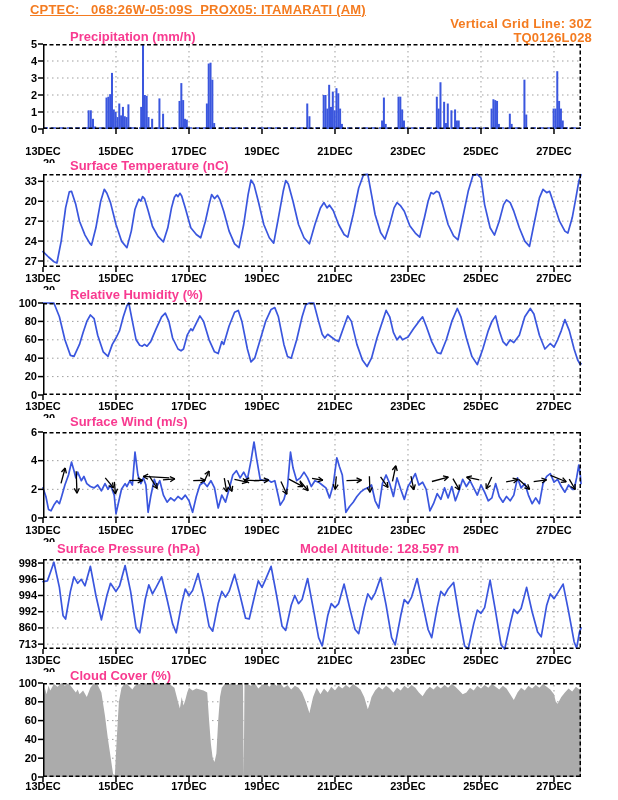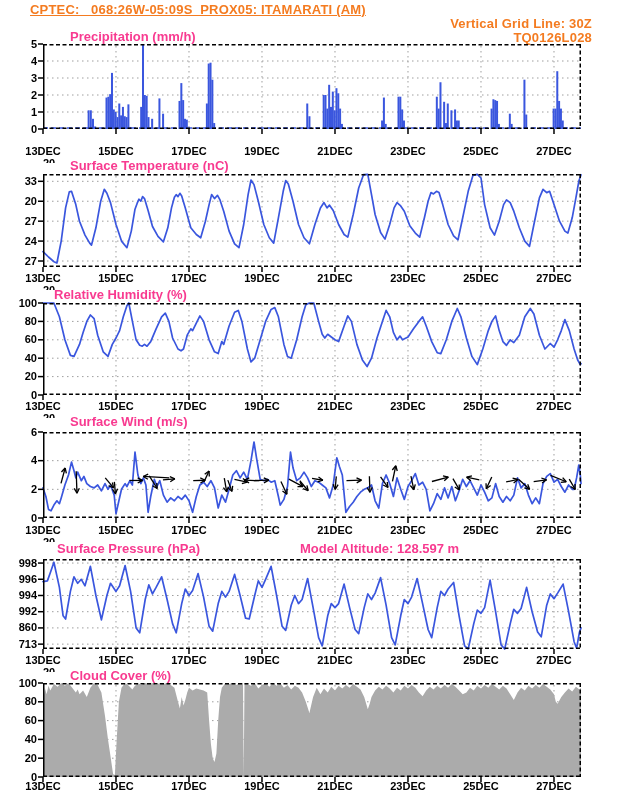--- a/index.html
+++ b/index.html
@@ -27,21 +27,21 @@
 <body>
 
 <div id="page">
 
   <div class="hdr orange" style="left:30px;top:2px;text-decoration:underline;">CPTEC:   068:26W-05:09S  PROX05: ITAMARATI (AM)</div>
   <div class="hdr orange" style="right:26px;top:16px;">Vertical Grid Line: 30Z</div>
   <div class="hdr orange" style="right:26px;top:30px;">TQ0126L028</div>
 
   <div class="title magenta" style="left:70px;top:29px;">Precipitation (mm/h)</div>
   <div class="title magenta" style="left:70px;top:158px;">Surface Temperature (nC)</div>
-  <div class="title magenta" style="left:54px;top:287px;">Relative Humidity (%)</div>
+  <div class="title magenta" style="left:70px;top:287px;">Relative Humidity (%)</div>
   <div class="title magenta" style="left:70px;top:414px;">Surface Wind (m/s)</div>
   <div class="title magenta" style="left:57px;top:541px;">Surface Pressure (hPa)</div>
   <div class="title magenta" style="left:300px;top:541px;">Model Altitude: 128.597 m</div>
   <div class="title magenta" style="left:70px;top:668px;">Cloud Cover (%)</div>
 
   <div class="plot" id="plot0">
       <svg width="538" height="85" style="overflow: visible;">
         <line x1="4" x2="536" y1="68" y2="68" stroke="#9e9e9e" stroke-width="1" stroke-dasharray="1.5 3.5"></line>
         <line x1="4" x2="536" y1="51" y2="51" stroke="#9e9e9e" stroke-width="1" stroke-dasharray="1.5 3.5"></line>
         <line x1="4" x2="536" y1="34" y2="34" stroke="#9e9e9e" stroke-width="1" stroke-dasharray="1.5 3.5"></line>

